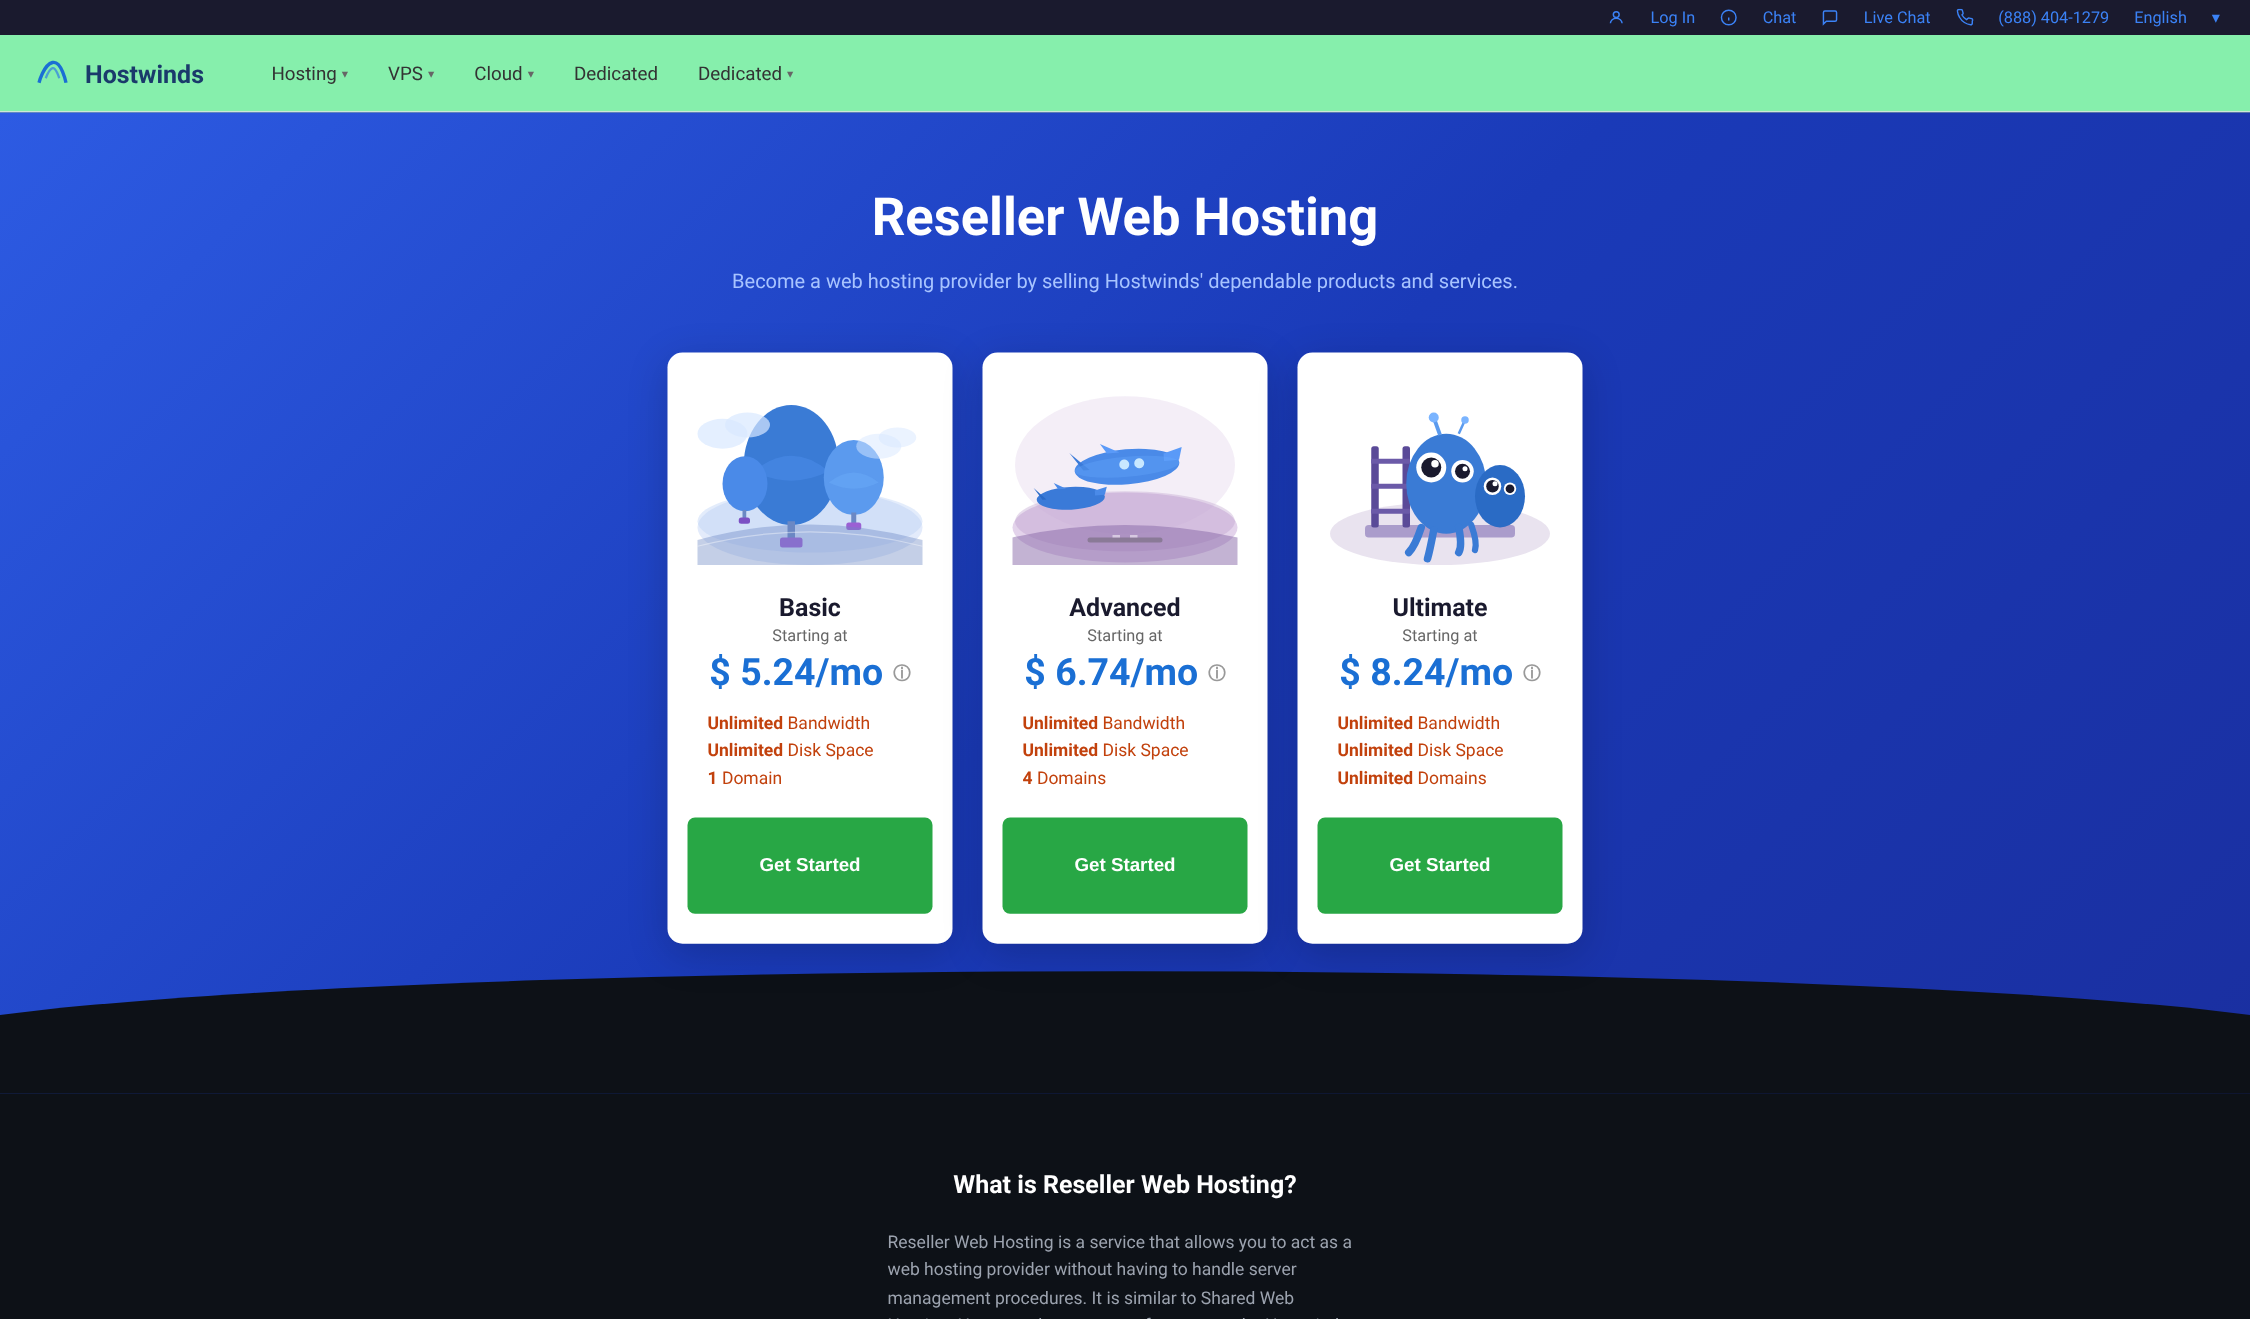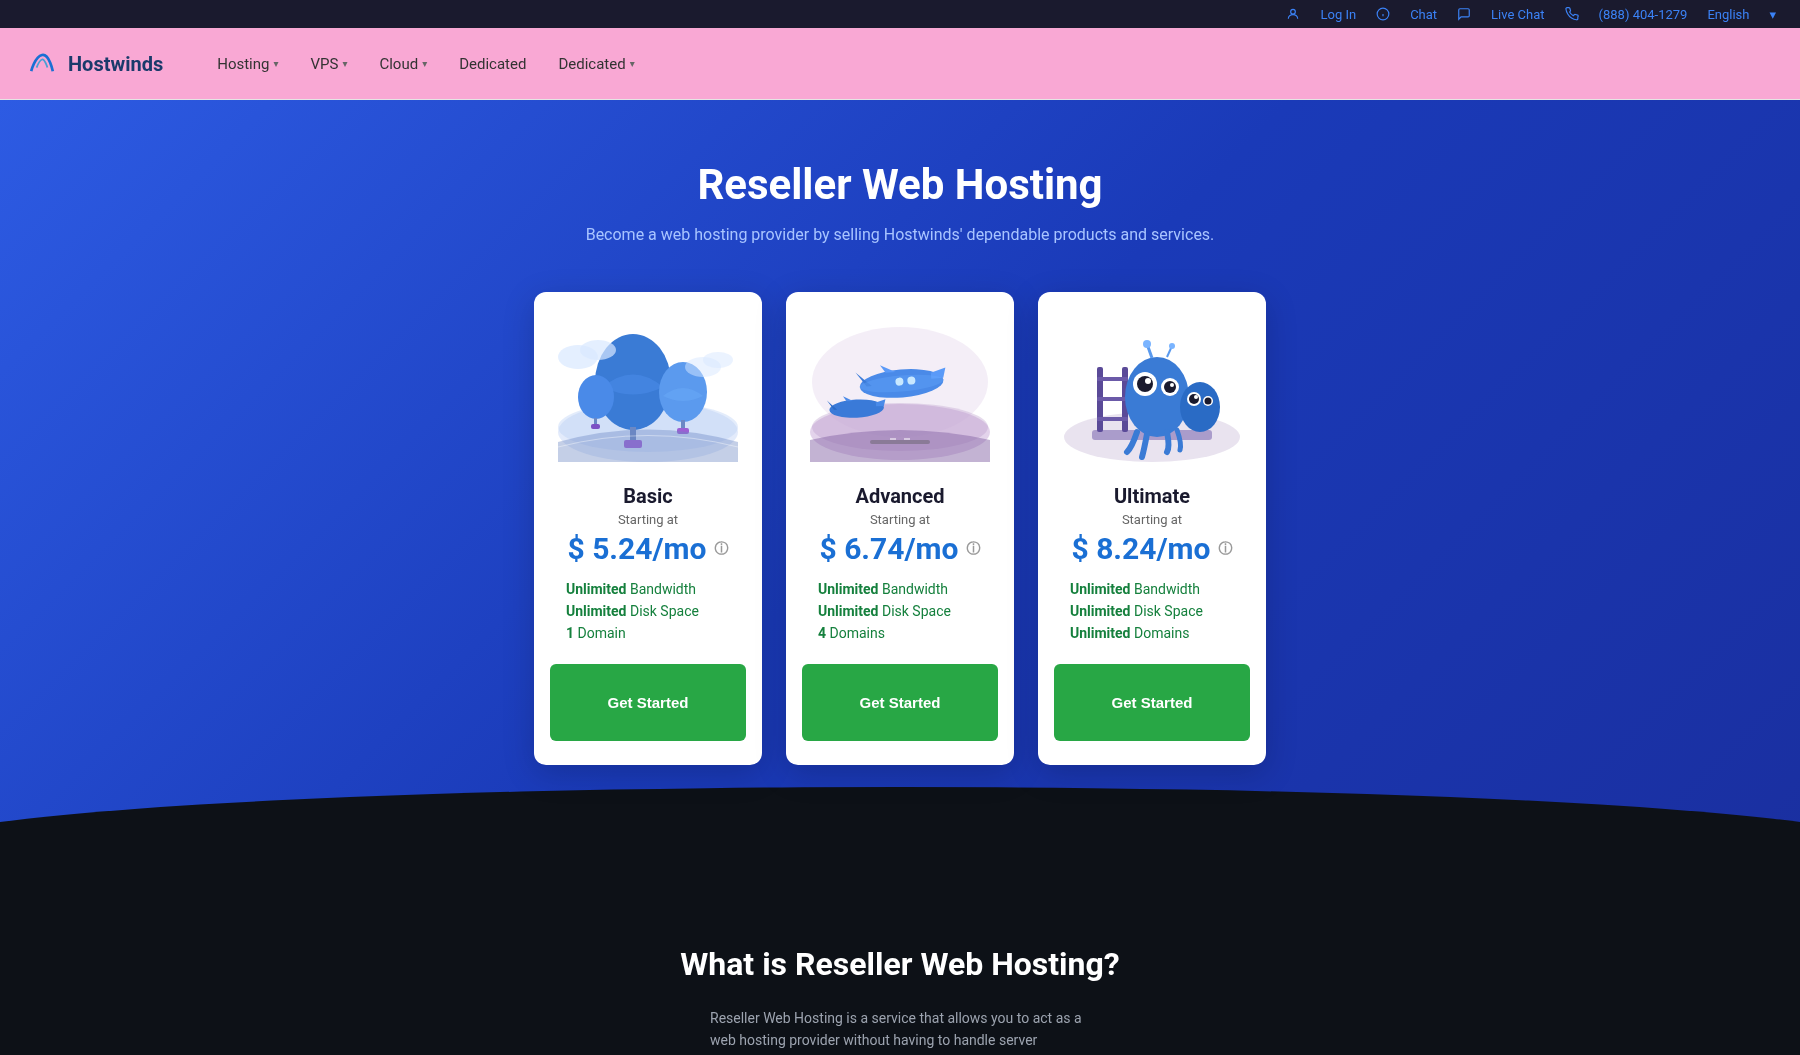--- a/index.html
+++ b/index.html
@@ -20,25 +20,25 @@
     .top-bar-item {
       display: flex;
       align-items: center;
       gap: 20px;
       color: #3b82f6;
       cursor: pointer;
     }
 
     
     .navbar {
-      background: #f9a8d4;
+      background: #86efac;
       display: flex;
       align-items: center;
       padding: 0 24px;
-      height: 72px;
+      height: 62px;
       border-bottom: 1px solid #e5e5e5;
     }
     .logo {
       display: flex;
       align-items: center;
       margin-right: 40px;
     }
     .logo-icon {
       width: 36px;
       height: 36px;
@@ -164,21 +164,21 @@
     }
     .features {
       list-style: none;
       text-align: left;
       width: 100%;
       margin-bottom: 20px;
       padding: 0 8px;
     }
     .features li {
       font-size: 14px;
-      color: #15803d;
+      color: #c2410c;
       padding: 3px 0;
     }
     .features li strong {
       font-weight: 700;
     }
     .get-started-btn {
       display: block;
       width: calc(100% - 32px);
       margin: 0 16px;
       padding: 30px;
@@ -192,21 +192,21 @@
       text-align: center;
     }
 
     
     .bottom-section {
       background: #0d1117;
       padding: 60px 20px 40px;
       color: #fff;
     }
     .section-title {
-      font-size: 32px;
+      font-size: 20px;
       font-weight: 700;
       text-align: center;
       margin-bottom: 24px;
       color: #fff;
     }
     .section-body {
       max-width: 380px;
       margin: 0 auto;
       font-size: 14px;
       color: #9ca3af;

